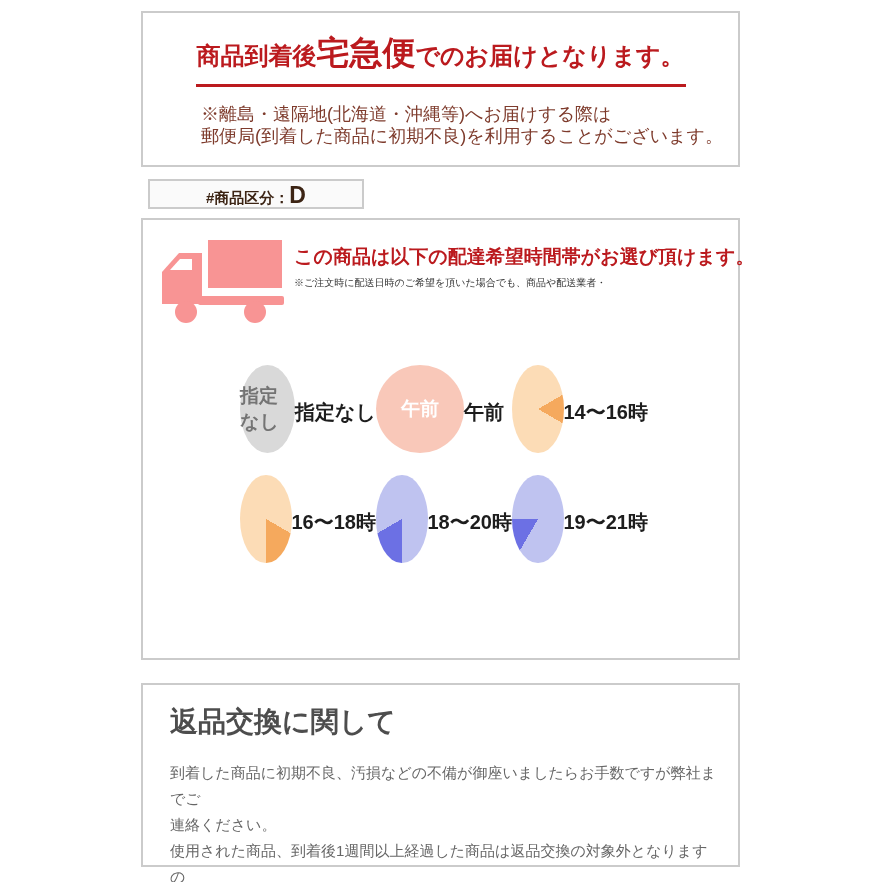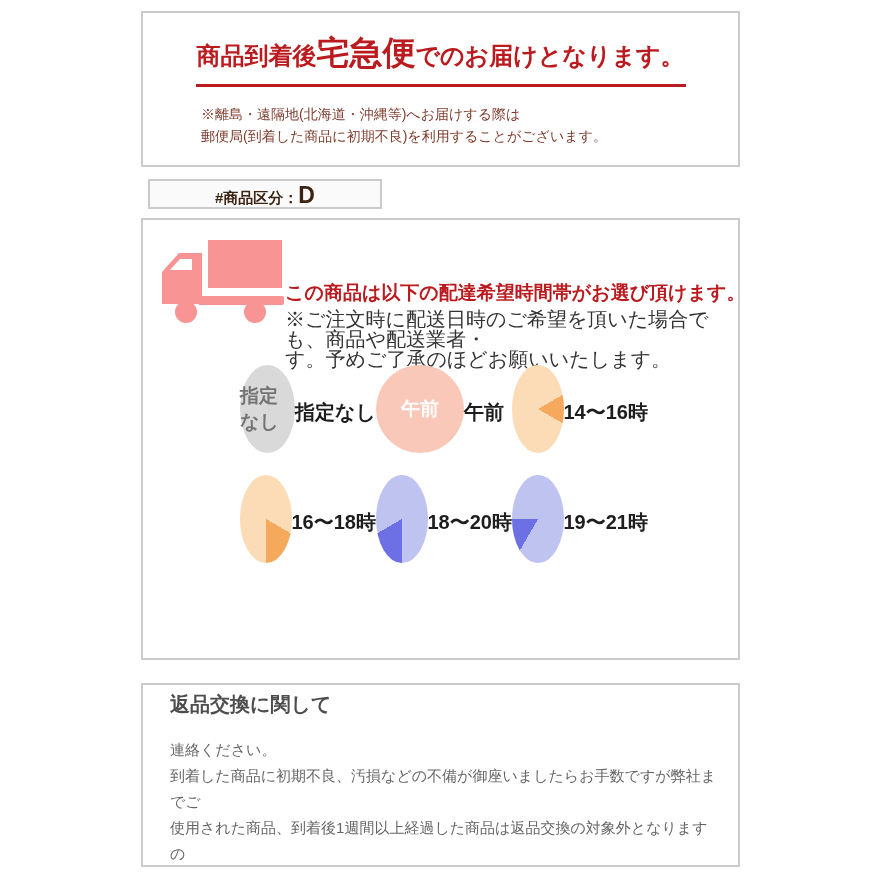--- a/index.html
+++ b/index.html
@@ -18,57 +18,57 @@
   .notice-box { top:11px; height:156px; }
   .notice-title {
     margin-top:22px; text-align:center;
     color:var(--red); font-weight:bold; font-size:24px; line-height:36px;
     white-space:nowrap;
   }
   .notice-title .em { font-size:33px;margin-top:38px; }
   .red-rule { width:490px; height:3px; background:var(--red); margin:10px auto 0; }
   .notice-note {
     margin:16px 0 0 58px; color:var(--note-red);
-    font-size:14px; line-height:22px;
+    font-size:18px; line-height:22px;
   }
 
   
   .category-box {
-    position:absolute; left:148px; top:179px; width:234px; height:30px;
+    position:absolute; left:148px; top:179px; width:216px; height:30px;
     border:2px solid var(--border); background:#fafafa;
     display:flex; align-items:baseline; justify-content:center;
     color:var(--brown); font-weight:bold; padding-top:3px;
   }
   .category-box .cat-label { font-size:15px; }
   .category-box .cat-value { font-size:23px; line-height:23px; }
 
   
   .delivery-box { top:218px; height:442px; }
   .truck-wrap { position:absolute; left:19px; top:20px; width:122px; height:84px; color:var(--truck); }
-  .delivery-head { position:absolute; left:142px; top:25px; width:440px;margin-top:36px; }
+  .delivery-head { position:absolute; left:151px; top:25px; width:440px; }
   .delivery-title { color:var(--red); font-weight:bold; font-size:19px; line-height:24px; white-space:nowrap; }
-  .delivery-note { margin-top:4px; color:var(--text-note); font-size:20px; line-height:20px; }
+  .delivery-note { margin-top:4px; color:var(--text-note); font-size:10px; line-height:20px; }
 
   .slots-grid {
     position:absolute; left:97px; top:145px;
     display:grid; grid-template-columns:repeat(3,136px); row-gap:22px;
   }
   .slot { display:flex; flex-direction:row; align-items:center; }
   .pie {
     width:88px; height:88px; border-radius:50%;
     display:flex; align-items:center; justify-content:center;
   }
   .pie-text { font-weight:bold; font-size:19px; }
   .slot-label { margin-top:7px; font-weight:bold; font-size:20px; color:var(--text-label); white-space:nowrap; }
 
   
   .returns-box { top:683px; height:184px; }
   .returns-heading {
-    margin:6px 0 0 27px; color:var(--text-heading);
-    font-size:20px; font-weight:bold;
+    margin:18px 0 0 27px; color:var(--text-heading);
+    font-size:28px; font-weight:bold;
   }
   .returns-body {
     margin:19px 0 0 27px; width:552px;
     color:var(--text-body); font-size:15px; line-height:26px;
   }
 </style>
 </head>
 <body>
 
 <div class="box notice-box">
@@ -95,21 +95,20 @@
       <polygon points="8,30 18,19 30,19 30,30" fill="#ffffff"></polygon>
       <rect x="36" y="56" width="86" height="9" rx="2" fill="currentColor"></rect>
       <circle cx="24" cy="72" r="11" fill="currentColor"></circle>
       <circle cx="93" cy="72" r="11" fill="currentColor"></circle>
     </svg>
   </div>
   <div class="delivery-head">
     <div class="delivery-title">この商品は以下の配達希望時間帯がお選び頂けます。</div>
     <div class="delivery-note">
       <div>※ご注文時に配送日時のご希望を頂いた場合でも、商品や配送業者・</div>
-      <div>す。予めご了承のほどお願いいたします。</div>
     </div>
   </div>
 
   <div class="slots-grid">
     <div class="slot">
       <div class="pie" style="background: rgb(217, 217, 217);">
           <span class="pie-text" style="color: rgb(116, 116, 116);">指定なし</span>
         </div>
       <div class="slot-label">指定なし</div>
     </div>
@@ -142,18 +141,18 @@
           <span class="pie-text"></span>
         </div>
       <div class="slot-label">19〜21時</div>
     </div>
   </div>
 </div>
 
 <div class="box returns-box">
   <div class="returns-heading">返品交換に関して</div>
   <div class="returns-body">
+    <div>到着した商品に初期不良、汚損などの不備が御座いましたらお手数ですが弊社までご</div>
     <div>連絡ください。</div>
-    <div>到着した商品に初期不良、汚損などの不備が御座いましたらお手数ですが弊社までご</div>
     <div>使用された商品、到着後1週間以上経過した商品は返品交換の対象外となりますの</div>
 
   </div>
 </div>
 
 </body></html>

